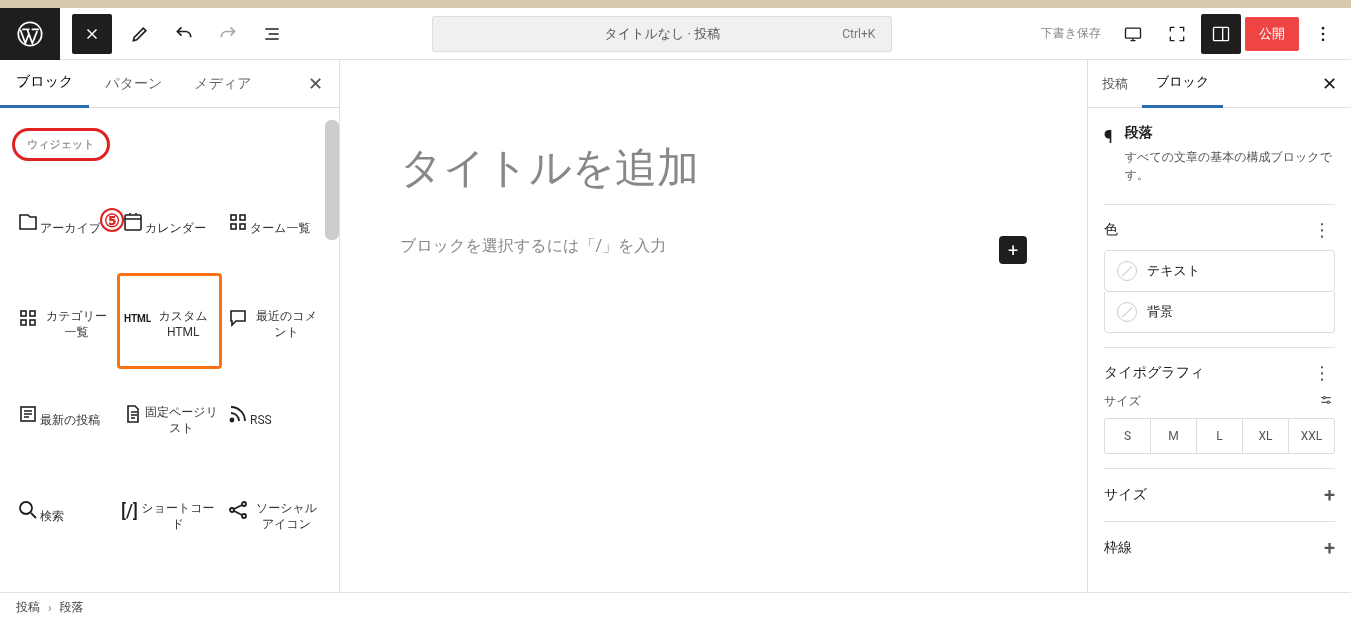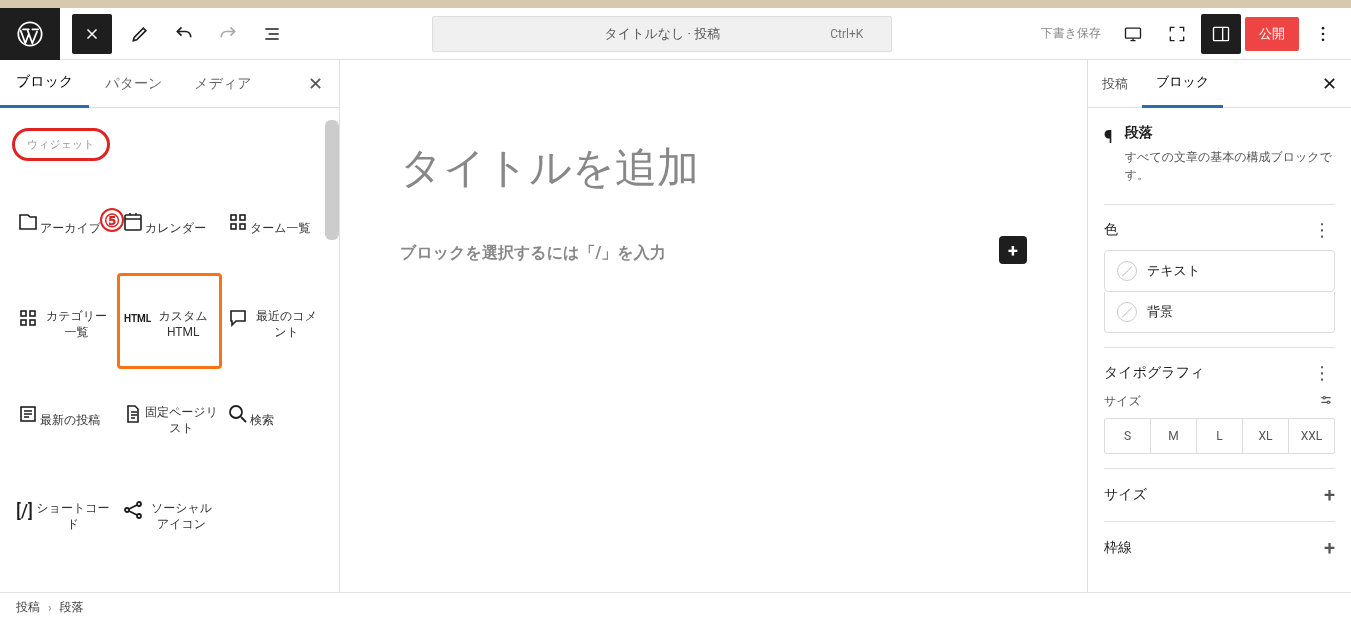--- a/index.html
+++ b/index.html
@@ -9,49 +9,49 @@
   .top-strip { height: 8px; background: #d7c9ae; }
 
   .toolbar { height: 52px; display: flex; align-items: center; border-bottom: 1px solid #e0e0e0; background: #fff; }
   .wp-logo { width: 60px; height: 52px; background: #1e1e1e; display: flex; align-items: center; justify-content: center; color: #fff; }
   .wp-logo svg { width: 28px; height: 28px; }
   .close-btn { width: 40px; height: 40px; margin-left: 12px; background: #1e1e1e; color: #fff; display: flex; align-items: center; justify-content: center; border-radius: 2px; cursor: pointer; }
   .tool-btn { width: 40px; height: 40px; display: flex; align-items: center; justify-content: center; cursor: pointer; color: #1e1e1e; }
   .tool-btn.disabled { color: #aaa; }
   .tool-group { display: flex; gap: 4px; margin-left: 8px; }
   .title-input { margin: 8px auto; width: 460px; height: 36px; background: #f0f0f0; border: 1px solid #ddd; border-radius: 2px; display: flex; align-items: center; justify-content: center; color: #555; position: relative; }
-  .title-input .shortcut { position: absolute; right: 28px; color: #777; font-size: 12px; }
+  .title-input .shortcut { position: absolute; right: 16px; color: #777; font-size: 12px; }
   .right-tools { display: flex; align-items: center; gap: 4px; margin-right: 8px; }
   .draft-text { color: #888; font-size: 12px; padding: 0 8px; cursor: pointer; }
   .publish-btn { background: #ef4444; color: #fff; padding: 8px 14px; border-radius: 2px; font-size: 13px; cursor: pointer; }
   .settings-active { background: #1e1e1e; color: #fff; border-radius: 2px; }
 
   .main { display: flex; height: calc(100vh - 60px - 30px); }
   
   .inserter { width: 340px; border-right: 1px solid #e0e0e0; display: flex; flex-direction: column; position: relative; }
   .inserter-tabs { display: flex; border-bottom: 1px solid #ddd; align-items: center; height: 48px; }
   .inserter-tab { padding: 14px 16px; font-size: 14px; cursor: pointer; color: #666; }
   .inserter-tab.active { color: #000; font-weight: 500; border-bottom: 3px solid #2b6cb0; }
   .inserter-close { margin-left: auto; padding: 0 16px; cursor: pointer; font-size: 18px; color: #555; }
   .inserter-body { padding: 20px 12px; overflow-y: auto; position: relative; flex: 1; }
   .category-title { font-size: 11px; color: #999; text-transform: none; display: inline-block; }
-  .annot-oval { display: inline-block; border: 3px solid #e02222; border-radius: 18px; padding: 6px 12px; }
+  .annot-oval { display: inline-block; border: 3px solid #e02222; border-radius: 18px; padding: 6px 12px; font-weight: bold; }
   .annot-square { border: 3px solid #f97316; border-radius: 16px; }
   .annot-num { position: absolute; color: #e02222; font-weight: bold; font-size: 18px; border: 2px solid #e02222; border-radius: 50%; width: 24px; height: 24px; display: flex; align-items: center; justify-content: center; background: #fff; }
   .block-grid { display: grid; grid-template-columns: repeat(3, 1fr); gap: 0; margin-top: 16px; }
   .block-item { display: flex; flex-direction: row; align-items: center; justify-content: flex-start; padding: 16px 4px 8px; cursor: pointer; text-align: center; min-height: 96px; border-radius: 4px; }
   .block-item .icon { height: 28px; display: flex; align-items: center; justify-content: center; margin-bottom: 14px; }
   .block-item .icon svg { width: 24px; height: 24px; }
   .block-item .label { font-size: 12px; color: #333; line-height: 1.3; }
 
   .scrollbar-ghost { position: absolute; right: 0; top: 60px; width: 14px; height: 120px; background: #ccc; border-radius: 6px; }
 
   .canvas { flex: 1; background: #fff; padding: 80px 60px; position: relative; }
   .canvas-title { font-size: 42px; color: #888; font-weight: 300; margin-bottom: 40px; }
-  .canvas-para-row { display: flex; align-items: flex-end; justify-content: space-between; font-weight: bold; }
+  .canvas-para-row { display: flex; align-items: flex-start; justify-content: space-between; }
   .canvas-para { font-size: 16px; color: #888; }
   .add-block-btn { width: 28px; height: 28px; background: #1e1e1e; color: #fff; border-radius: 4px; display: flex; align-items: center; justify-content: center; cursor: pointer; font-size: 18px; }
 
   .sidebar { width: 264px; border-left: 1px solid #e0e0e0; display: flex; flex-direction: column; }
   .sidebar-tabs { display: flex; border-bottom: 1px solid #e0e0e0; align-items: center; height: 48px; }
   .sidebar-tab { padding: 14px 14px; font-size: 13px; cursor: pointer; color: #555; }
   .sidebar-tab.active { color: #000; font-weight: 500; border-bottom: 3px solid #2b6cb0; }
   .sidebar-close { margin-left: auto; padding: 0 14px; cursor: pointer; font-size: 18px; }
   .sidebar-body { padding: 16px; overflow-y: auto; flex: 1; }
   .block-info { display: flex; gap: 12px; margin-bottom: 20px; }
@@ -230,20 +230,29 @@
               <svg viewBox="0 0 24 24" fill="none" stroke="currentColor" stroke-width="1.6">
                 <path d="M7 4h7l3 3v13H7z"></path>
                 <path d="M10 10h6M10 13h6M10 16h4"></path>
               </svg>
             </span>
           <span class="label">固定ページリスト</span>
         </div>
         <div class="block-item">
           <span class="icon">
               <svg viewBox="0 0 24 24" fill="none" stroke="currentColor" stroke-width="1.8">
+                <path d="M5 5a14 14 0 0114 14M5 11a8 8 0 018 8"></path>
+                <circle cx="6" cy="18" r="1.5" fill="currentColor"></circle>
+              </svg>
+            </span>
+          <span class="label">RSS</span>
+        </div>
+        <div class="block-item">
+          <span class="icon">
+              <svg viewBox="0 0 24 24" fill="none" stroke="currentColor" stroke-width="1.8">
                 <circle cx="10" cy="10" r="6"></circle>
                 <path d="M15 15l5 5"></path>
               </svg>
             </span>
           <span class="label">検索</span>
         </div>
         <div class="block-item">
           <span class="icon" style="font-size:18px;font-weight:500;">[/]</span>
           <span class="label">ショートコード</span>
         </div>

